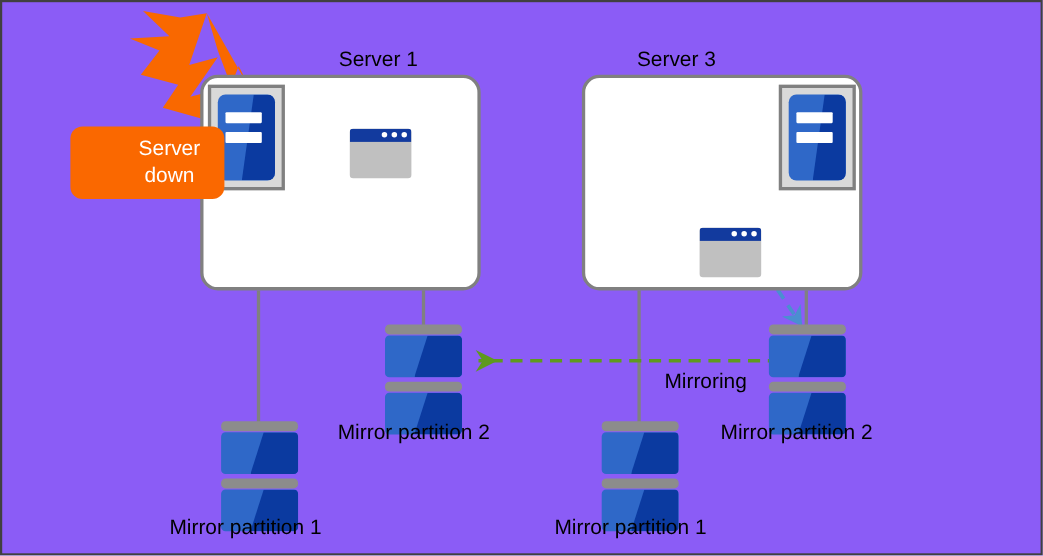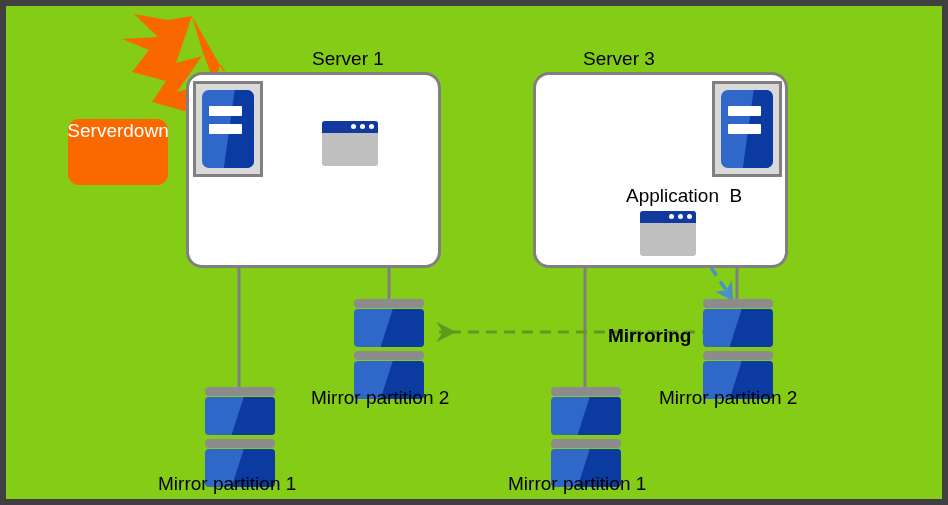--- a/index.html
+++ b/index.html
@@ -1,21 +1,21 @@
 <!DOCTYPE html>
 <html><head>
 <meta charset="utf-8">
 <style>
   html,body{margin:0;padding:0;background:#fff;}
   body{font-family:"Liberation Sans","DejaVu Sans",sans-serif;}
   #stage{
     position:relative;
     width:948px;height:505px;
-    background:#84cc16;
-    border:6px solid #404040;
+    background:#8b5cf6;
+    border:2px solid #404040;
     box-sizing:border-box;
     overflow:hidden;
   }
   .lbl{
     position:absolute;
     color:#000000;
     font-size:19px;
     line-height:1;
     white-space:pre;
   }
@@ -82,21 +82,21 @@
 
   
   .badge{
     position:absolute;
     background:#fa6800;
     border-radius:11px;
     color:#ffffff;
     font-size:19px;
     line-height:24px;
     text-align:center;
-    display:flex;flex-direction:row;align-items:flex-start;justify-content:center;
+    display:flex;flex-direction:column;align-items:center;justify-content:center;padding-left:40px;
   }
 </style>
 </head>
 <body>
 
 <div id="stage">
 
   <svg class="svglayer" viewBox="0 0 948 505" xmlns="http://www.w3.org/2000/svg">
 
     <line x1="233" y1="262" x2="233" y2="385" stroke="#808080" stroke-width="3"></line>
@@ -151,21 +151,20 @@
   <div class="server-box" style="left:527px;top:66px;width:255px;height:196px;"></div>
 
   <div class="tower" style="left:706px;top:75px;width:70px;height:96px;">
     <div class="tower-body">
       <div class="tower-shade"></div>
       <div class="tower-bar" style="top:20%;"></div>
       <div class="tower-bar" style="top:43%;"></div>
     </div>
   </div>
 
-  <div class="lbl" style="left:620px;top:180px;">Application  B</div>
 
   <div class="appwin" style="left:634px;top:205px;width:56px;height:45px;">
     <div class="appwin-title">
       <span class="appwin-dot"></span>
       <span class="appwin-dot"></span>
       <span class="appwin-dot"></span>
     </div>
   </div>
 
   <div class="badge" style="left:62px;top:113px;width:100px;height:66px;">
@@ -218,15 +217,15 @@
         <div class="sh"></div>
       </div>
     <div class="disk-gap"></div>
     <div class="disk-cap"></div>
     <div class="disk-slab">
         <div class="sh"></div>
       </div>
   </div>
   <div class="lbl" style="left:502px;top:468px;">Mirror partition 1</div>
 
-  <div class="lbl" style="left:602px;top:320px;font-weight:bold;">Mirroring</div>
+  <div class="lbl" style="left:602px;top:336px;">Mirroring</div>
 
 </div>
 
 </body></html>

